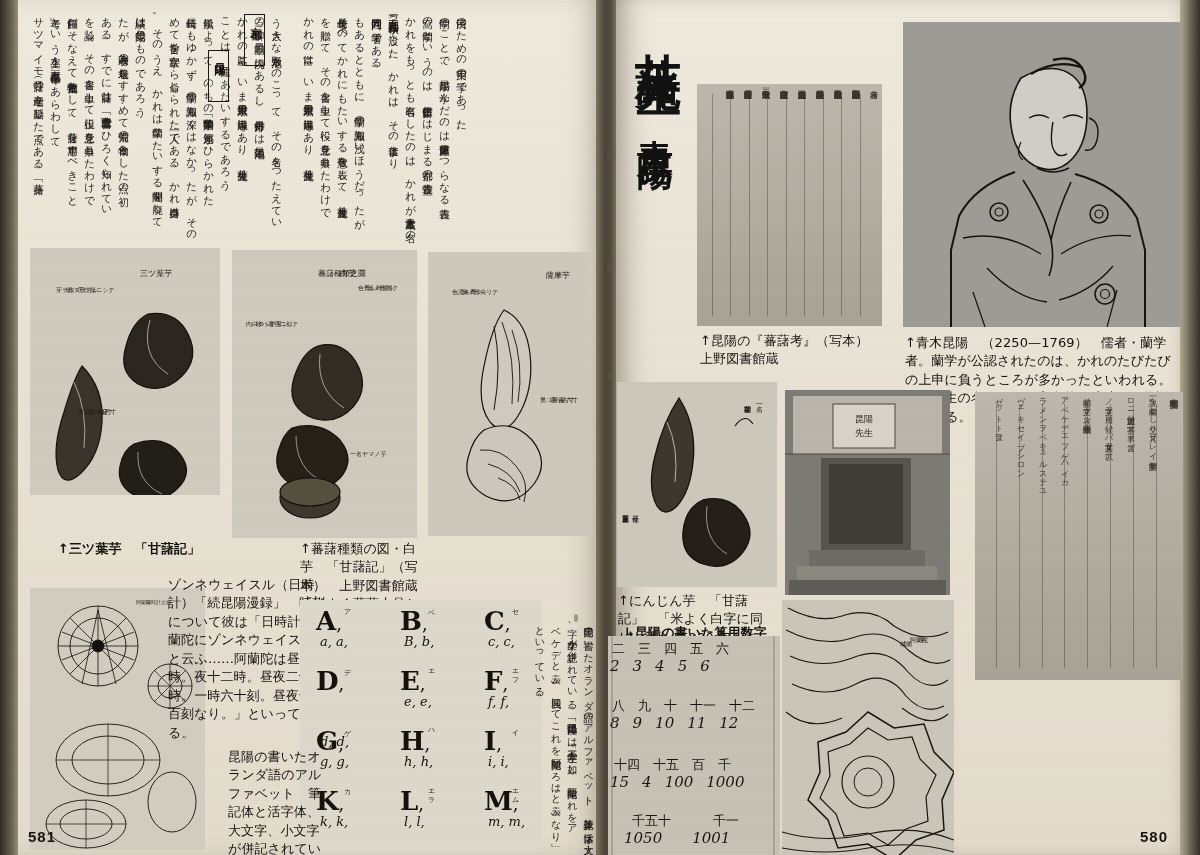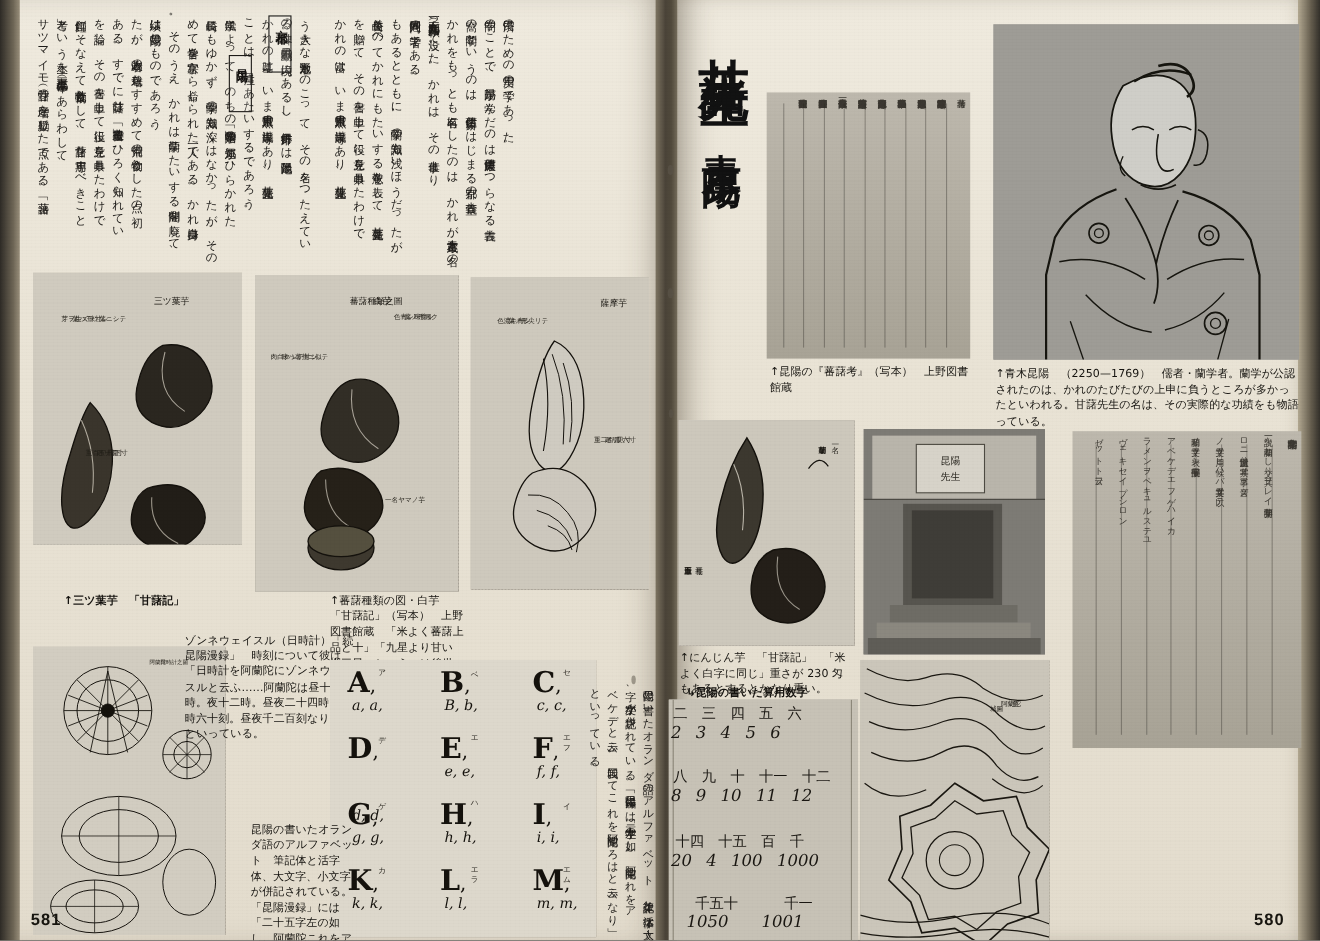--- a/index.html
+++ b/index.html
@@ -41,21 +41,21 @@
   }
 
   
   .pic{position:absolute;background:#b9b4a8;overflow:hidden;}
   .pic.halftone{
     background-image:
       radial-gradient(circle at 50% 50%, rgba(0,0,0,.22) 0 28%, transparent 30%),
       linear-gradient(135deg,#d3cec3,#a9a295);
     background-size:3px 3px, 100% 100%;
   }
-  .cap{position:absolute;font-size:10px;line-height:1.42;color:#15130f;
+  .cap{position:absolute;font-size:13px;line-height:1.42;color:#15130f;
        font-family:"DejaVu Sans",sans-serif;letter-spacing:.1px;}
   .pageno{position:absolute;font-weight:bold;color:#17150f;font-size:15px;
           font-family:"Liberation Sans",sans-serif;letter-spacing:1px;}
 
   
   .portrait{background:linear-gradient(160deg,#a9a6a0,#8e8c87 55%,#a2a09a);}
   .ms-scan{background:linear-gradient(180deg,#bdb8ad,#a8a396);}
   .grave{background:linear-gradient(180deg,#9d9a93,#6e6c67);}
 
   .vlines{position:absolute;inset:0;}
@@ -251,21 +251,21 @@
     <span class="num-hand">11</span>
     <span class="num-hand">12</span>
   </div>
   <div class="numrow" style="left:614px;top:756px;">
     <span class="num-kanji">十四</span>
     <span class="num-kanji">十五</span>
     <span class="num-kanji">百</span>
     <span class="num-kanji">千</span>
   </div>
   <div class="numrow" style="left:610px;top:773px;">
-    <span class="num-hand">20</span>
+    <span class="num-hand">15</span>
     <span class="num-hand">4</span>
     <span class="num-hand">100</span>
     <span class="num-hand">1000</span>
   </div>
   <div class="numrow" style="left:632px;top:812px;gap:42px;">
     <span class="num-kanji">千五十</span>
     <span class="num-kanji">千一</span>
   </div>
   <div class="numrow" style="left:624px;top:829px;gap:30px;">
     <span class="num-hand">1050</span>

